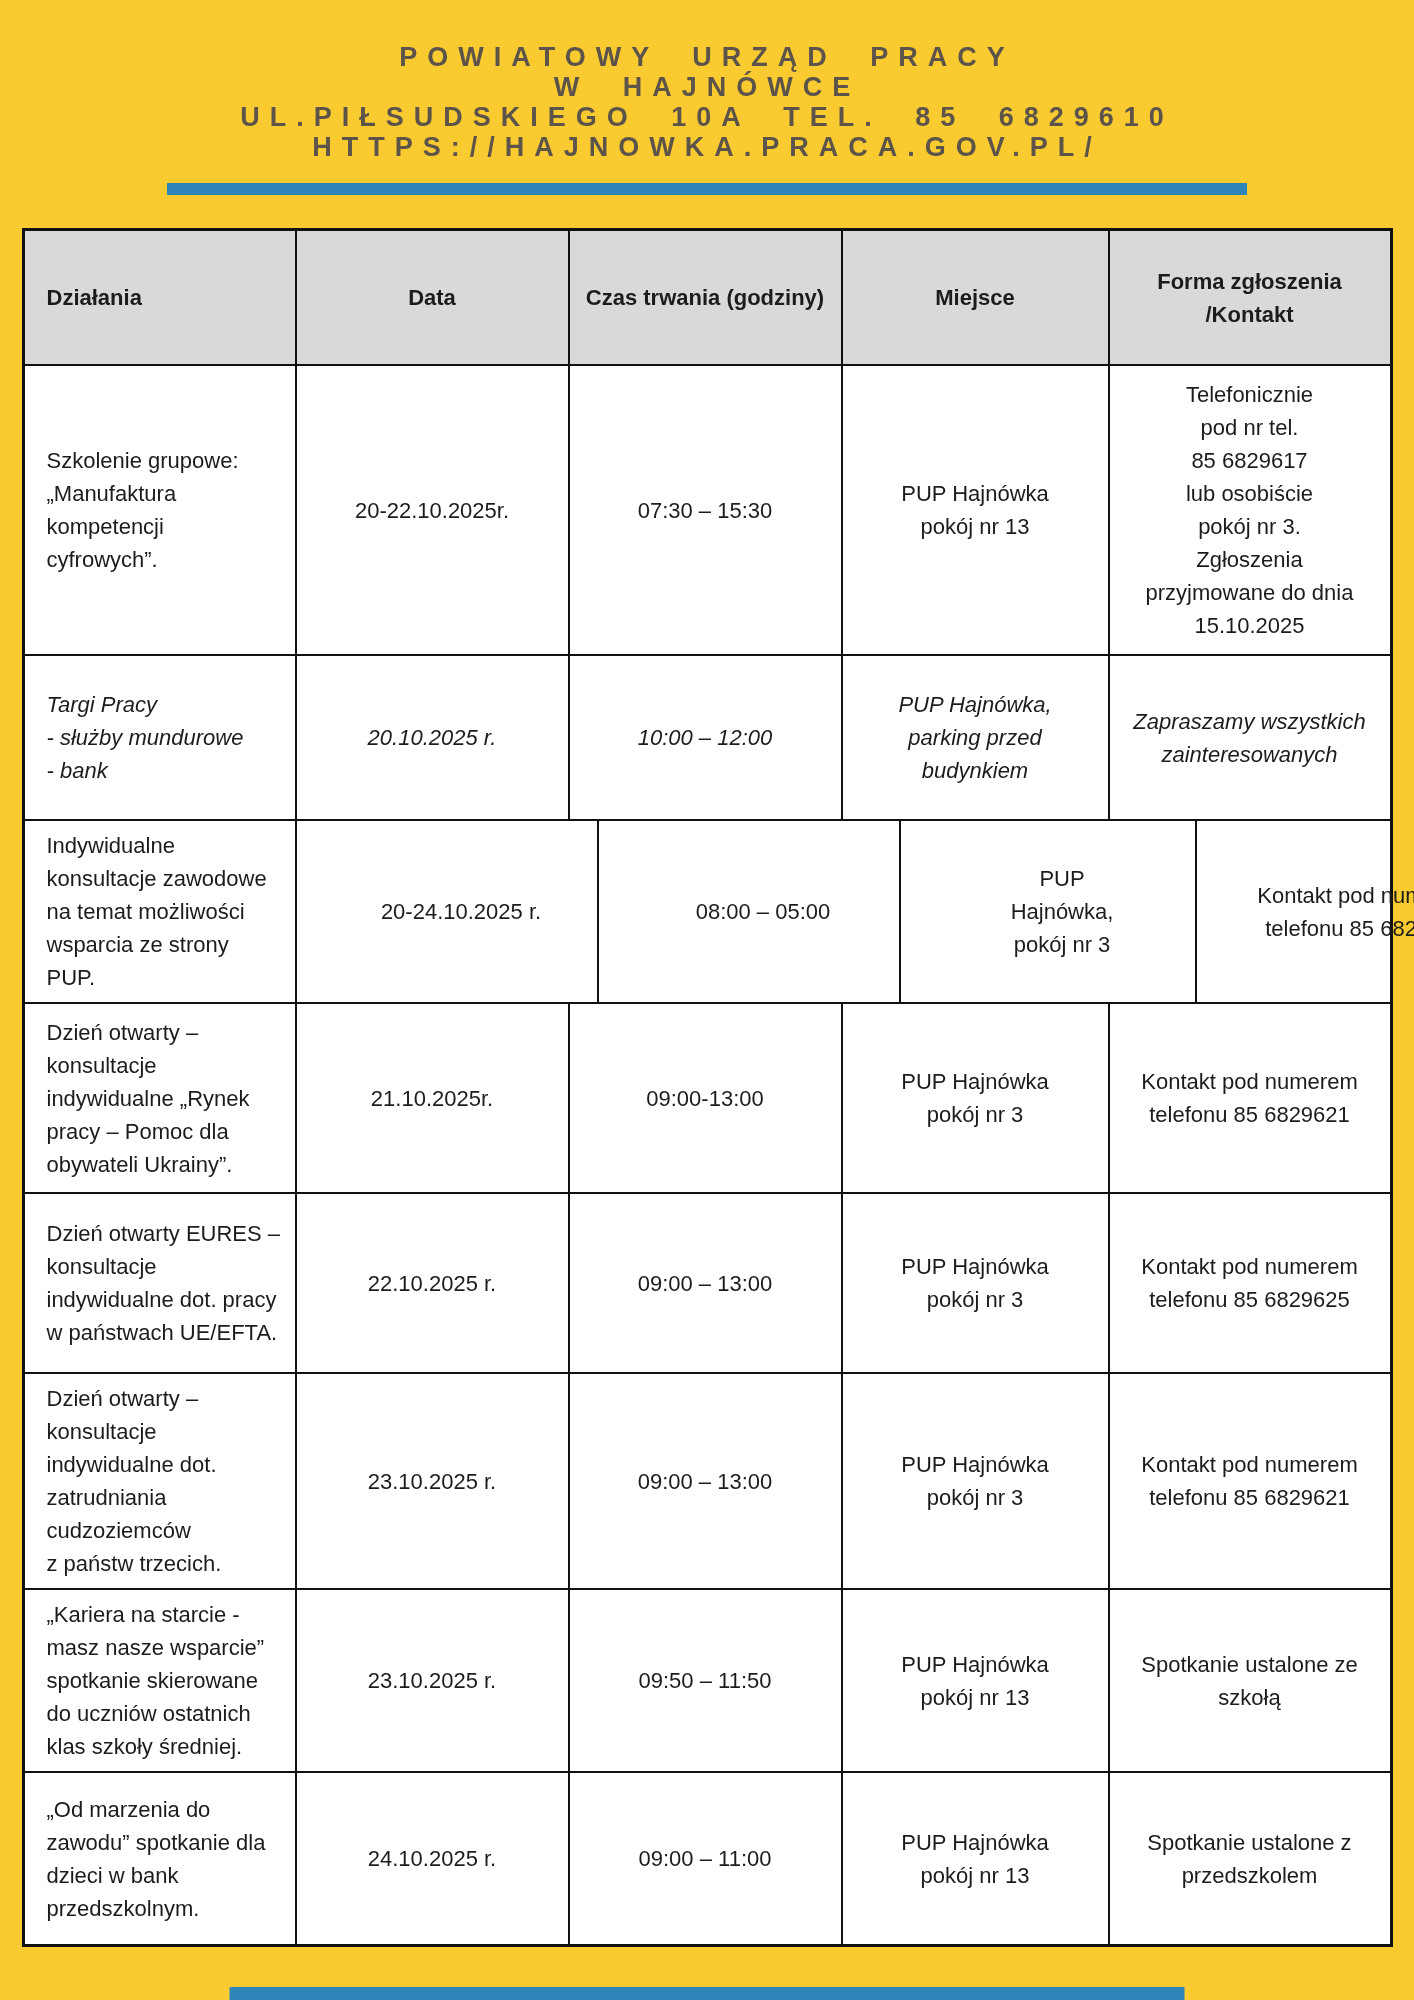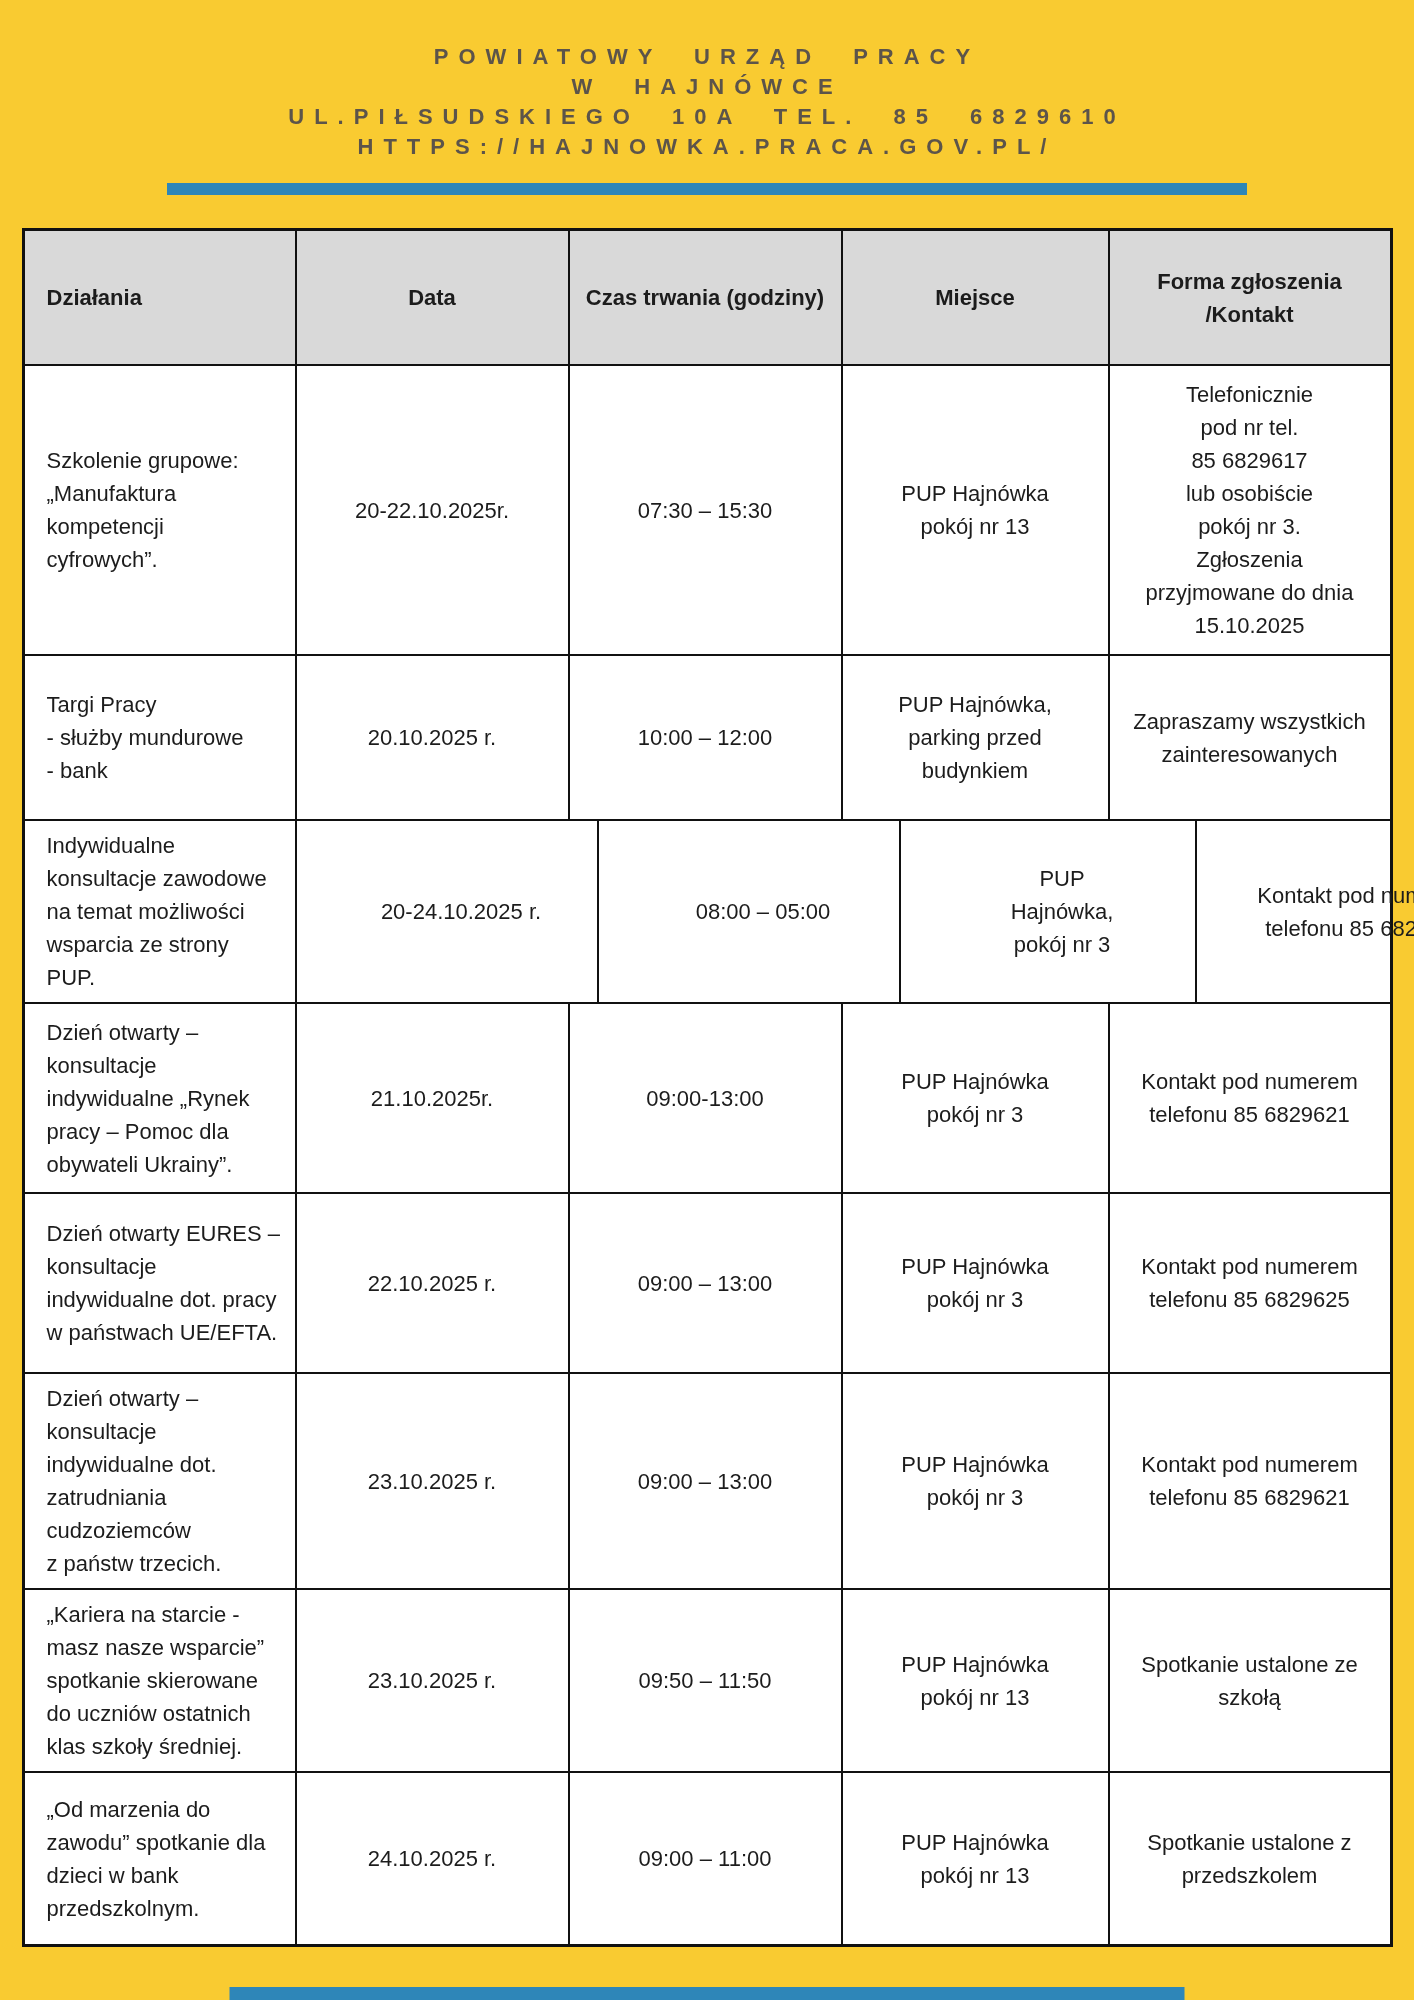--- a/index.html
+++ b/index.html
@@ -13,21 +13,21 @@
     background: #F9CB31;
     overflow: hidden;
     font-family: "Liberation Sans", "DejaVu Sans", sans-serif;
   }
   
   .top-header {
     padding-top: 42px;
     text-align: center;
     color: #5C544A;
     font-weight: bold;
-    font-size: 22px;
+    font-size: 27px;
     line-height: 30px;
     letter-spacing: 10px;
     word-spacing: 16px;
   }
   .top-header .header-line { white-space: nowrap; }
   .accent-bar {
     height: 12px;
     background: #2E86B8;
   }
   .accent-bar.top {
@@ -79,21 +79,21 @@
   .header-row {
     background: #000000;
     height: 135px;
   }
   .header-row .cell {
     font-weight: bold;
     background: #D9D9D9;
   }
   
   .row.body-row:nth-of-type(2) { min-height: 290px; }
-  .row.body-row:nth-of-type(3) { min-height: 165px; }
+  .row.body-row:nth-of-type(3) { min-height: 165px; font-style: italic; }
   .row.body-row:nth-of-type(4) { min-height: 180px; gap: 29px; }
   .row.body-row:nth-of-type(5) { min-height: 190px; }
   .row.body-row:nth-of-type(6) { min-height: 180px; }
   .row.body-row:nth-of-type(7) { min-height: 213px; }
   .row.body-row:nth-of-type(8) { min-height: 177px; }
   .row.body-row:nth-of-type(9) { min-height: 171px; }
 </style>
 </head>
 <body>
 

